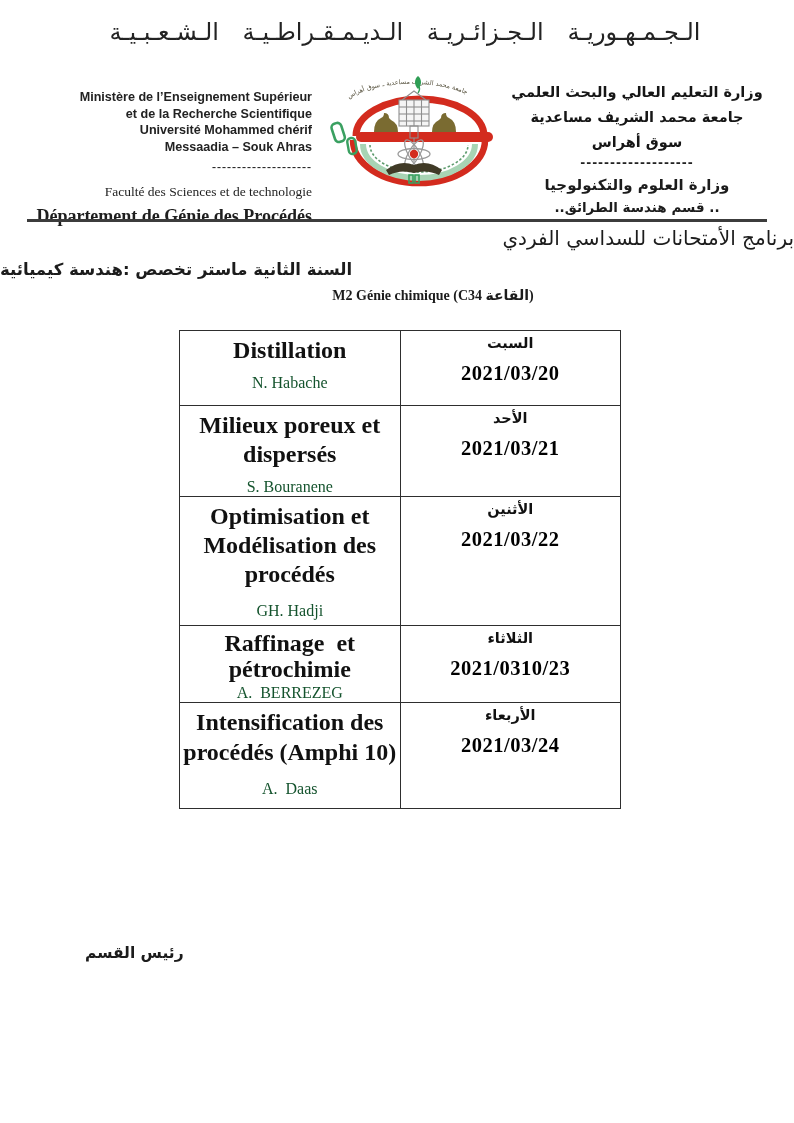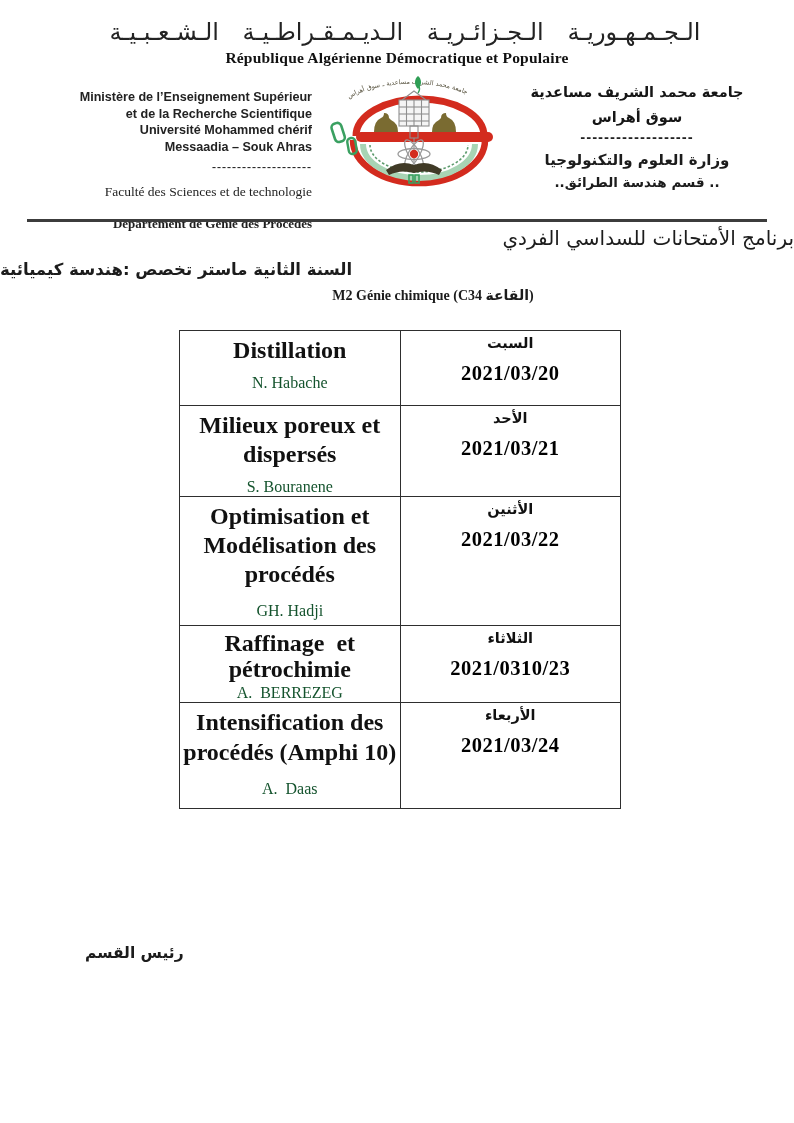--- a/index.html
+++ b/index.html
@@ -21,21 +21,21 @@
   }
 
   
   .min-fr{top:89px;left:28px;width:284px;text-align:right;}
   .min-fr .l{
     font-family:"Liberation Sans", sans-serif;font-weight:bold;
     font-size:12.6px;line-height:16.5px;color:#222;
   }
   .sep{font-weight:bold;letter-spacing:1px;font-size:12px;color:#222;margin-top:5px;}
   .min-fr .fac{font-size:13.5px;margin-top:9px;color:#1e1e1e;}
-  .min-fr .dep{font-size:13px;font-weight:bold;margin-top:16px;color:#1e1e1e;}
+  .min-fr .dep{font-size:18px;font-weight:bold;margin-top:6px;color:#1e1e1e;}
 
   
   .min-ar{top:80px;left:498px;width:278px;text-align:center;}
   .min-ar .l{font-weight:bold;font-size:14.5px;line-height:25px;color:#161616;}
   .min-ar .sep{margin-top:1px;}
   .min-ar .fac{font-weight:bold;font-size:15px;margin-top:4px;line-height:23px;}
   .min-ar .dep{font-weight:bold;font-size:13.5px;line-height:21px;}
 
   
   .rule{top:219px;left:27px;width:740px;height:3px;background:#3c3c3c;}
@@ -99,21 +99,20 @@
 
   
   .logo{top:70px;left:318px;width:178px;height:128px;}
 </style>
 </head>
 <body>
 
 <div class="page">
 
   <div class="abs country-ar ar">الـجـمـهـوريـة الـجـزائـريـة الـديـمـقـراطـيـة الـشـعـبـيـة</div>
-  <div class="abs country-fr">République Algérienne Démocratique et Populaire</div>
 
   <div class="abs min-fr">
     <div class="l">Ministère de l’Enseignement Supérieur</div>
     <div class="l">et de la Recherche Scientifique</div>
     <div class="l">Université Mohammed chérif</div>
     <div class="l">Messaadia – Souk Ahras</div>
     <div class="sep">--------------------</div>
     <div class="fac">Faculté des Sciences et de technologie</div>
     <div class="dep">Département de Génie des Procédés</div>
   </div>
@@ -174,20 +173,21 @@
       <rect x="97" y="105" width="4" height="8" fill="none" stroke="#3aa061" stroke-width="1.6"></rect>
     </g>
 
     <g fill="none" stroke="#3aa061">
       <rect x="15" y="53" width="10" height="19" rx="4" stroke-width="2.6" transform="rotate(-18 20 62)"></rect>
       <rect x="30" y="68" width="8" height="16" rx="3.5" stroke-width="2.4" transform="rotate(-10 34 76)"></rect>
     </g>
   </svg>
 
   <div class="abs min-ar ar">
+    <div class="l">وزارة التعليم العالي والبحث العلمي</div>
     <div class="l">جامعة محمد الشريف مساعدية</div>
     <div class="l">سوق أهراس</div>
     <div class="sep">-------------------</div>
     <div class="fac">وزارة العلوم والتكنولوجيا</div>
     <div class="dep">.. قسم هندسة الطرائق..</div>
   </div>
 
   <div class="abs rule"></div>
 
   <div class="abs t-program ar">برنامج الأمتحانات للسداسي الفردي</div>

